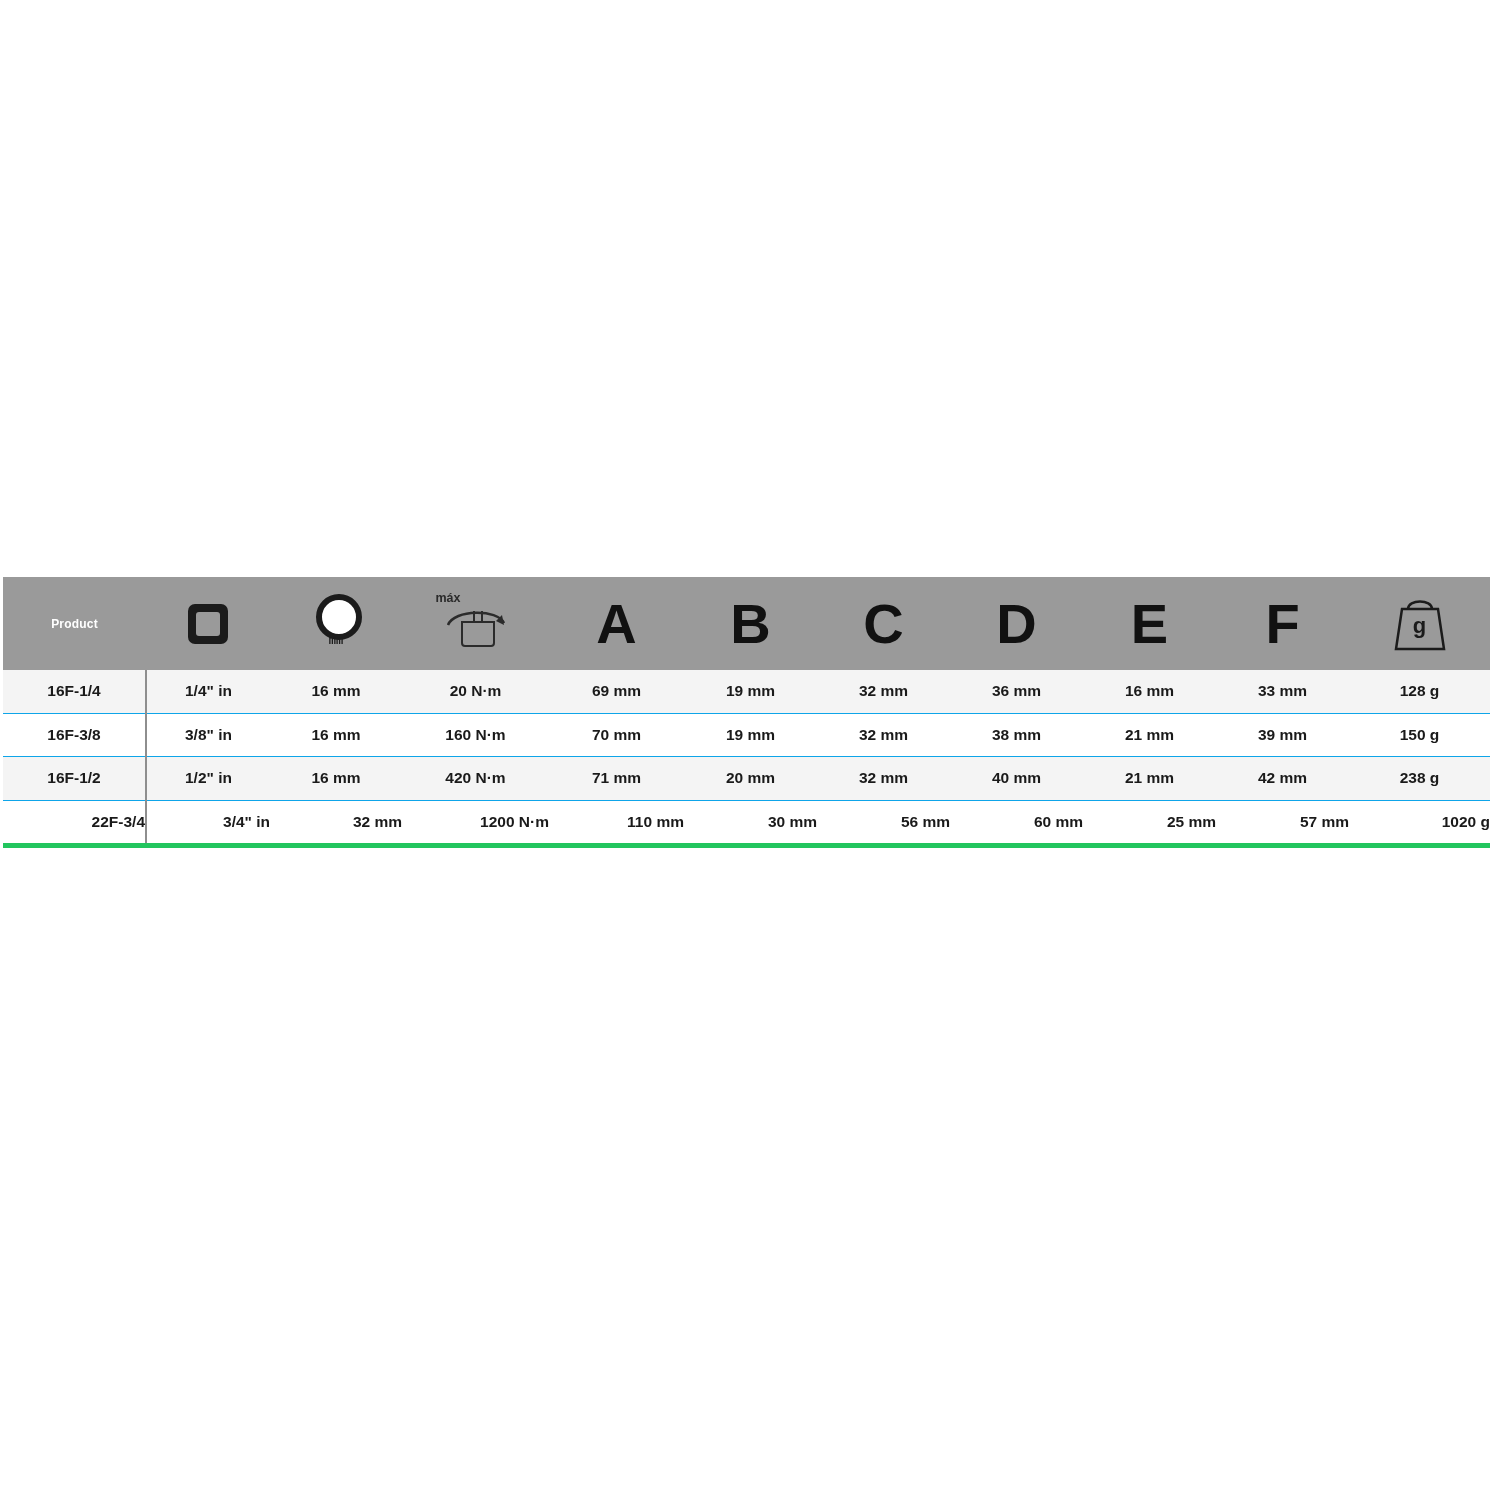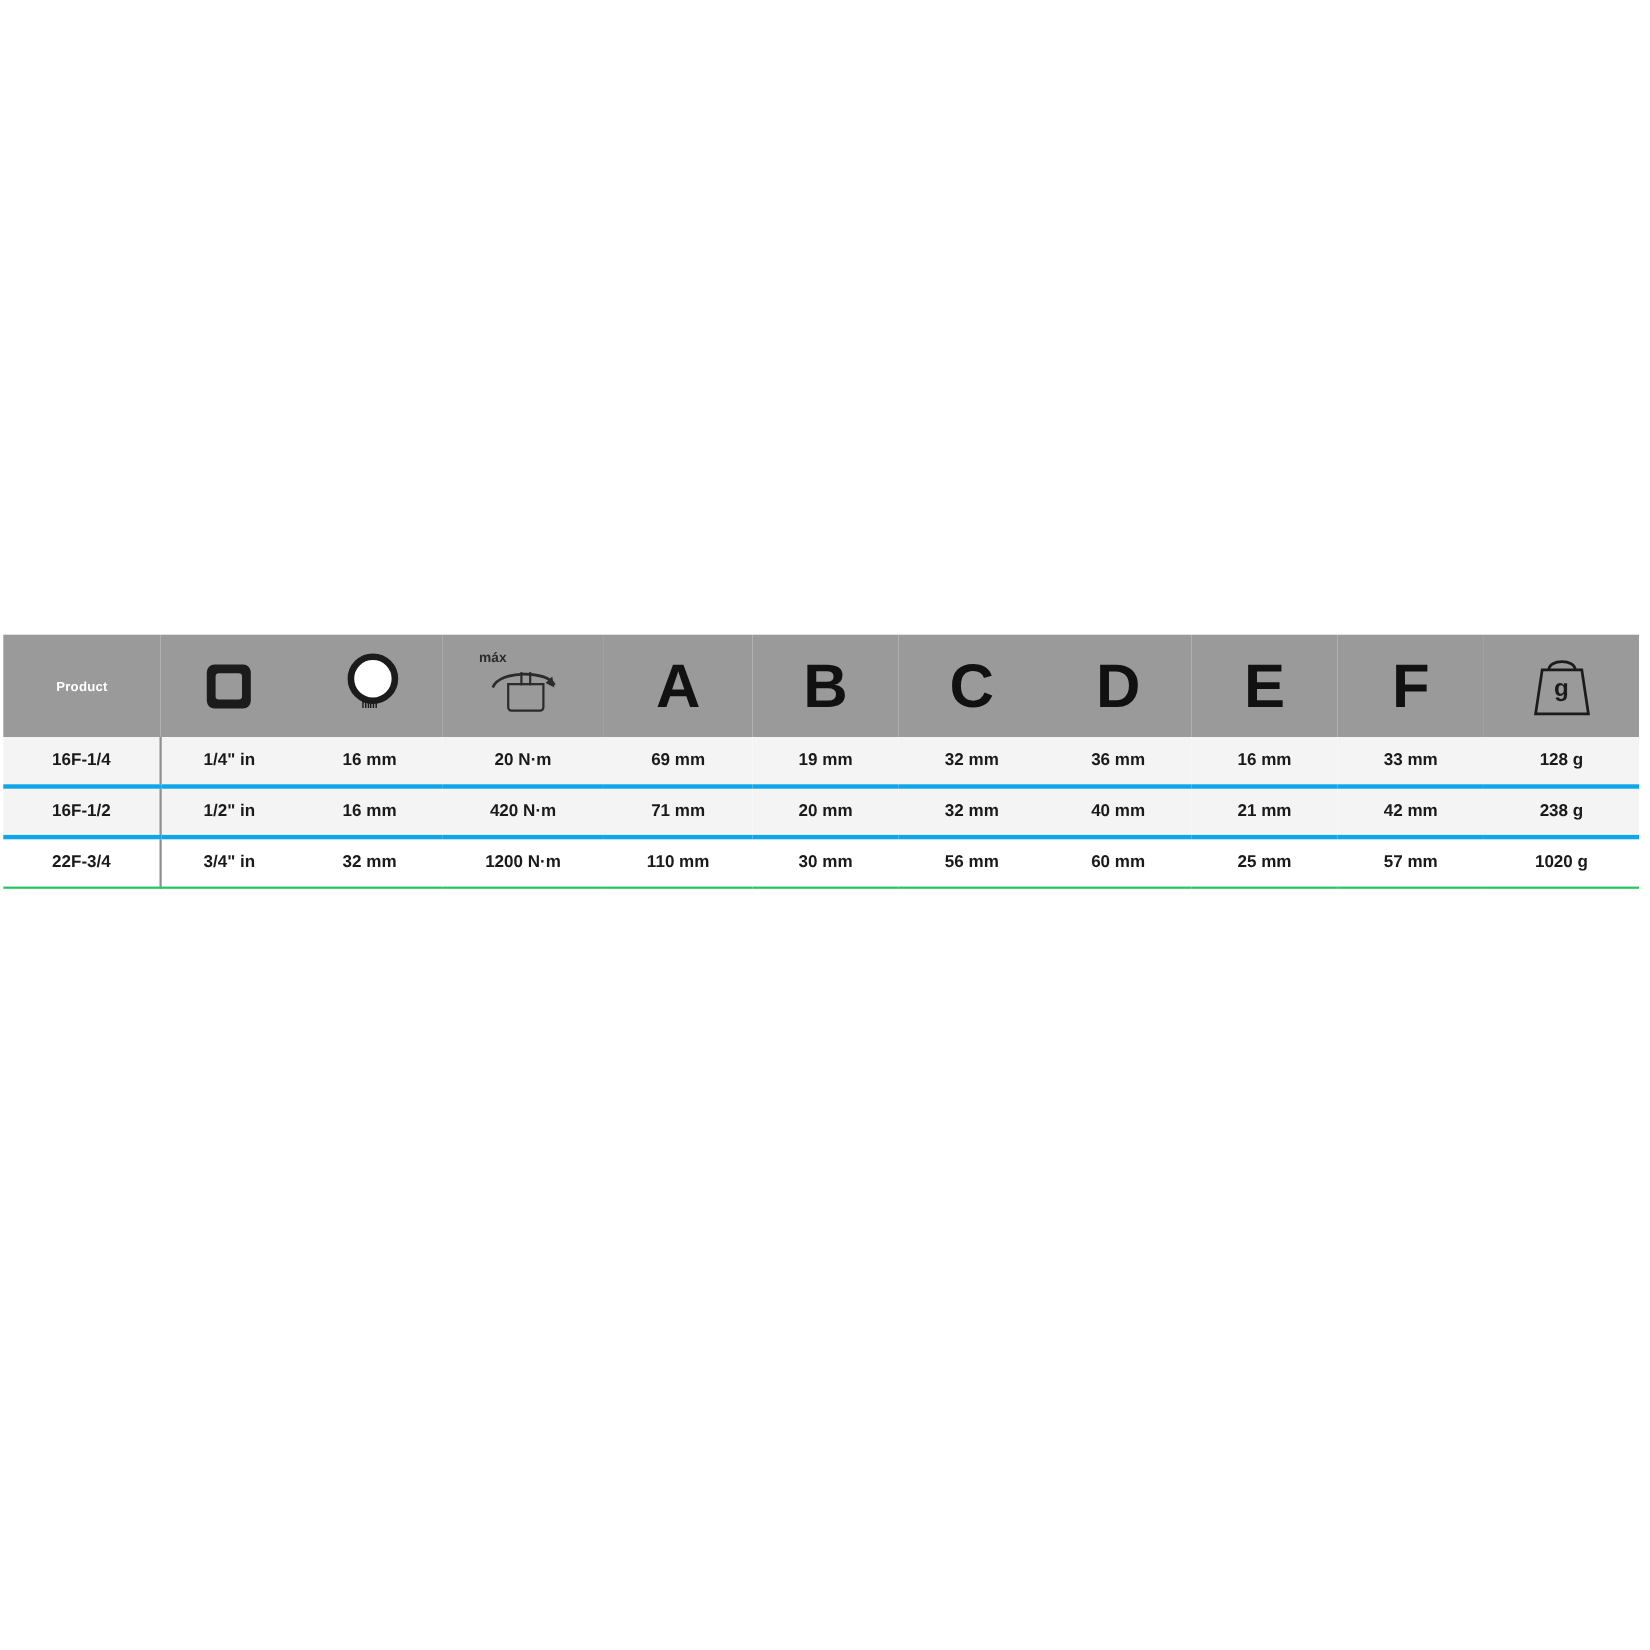--- a/index.html
+++ b/index.html
@@ -50,38 +50,39 @@
   }
   
   table.spec tbody tr {
     height: 42.5px;
   }
   table.spec tbody td {
     text-align: center;
     font-size: 15.5px;
     font-weight: bold;
     color: #1a1a1a;
-    border-bottom: 4px solid #0ea5e9;
+    border-bottom: 1px solid #0ea5e9;
     padding: 0;
     height: 42.5px;
   }
   table.spec tbody tr.odd td {
     background: #f4f4f4;
   }
   table.spec tbody tr.even td {
     background: #ffffff;
   }
   td.product-cell {
     color: #e8611c;
     font-size: 15.5px;
     font-weight: bold;
     border-right: 2px solid #8e8e8e;
   }
   table.spec tbody tr:last-child td {
-    border-bottom: 2px solid #22c55e;
+    border-bottom: 5px solid #22c55e;
+    text-align: right;
   }
   
   .sq-icon {
     width: 54px; height: 44px;
     position: relative;
   }
   .sq-icon .outer {
     position: absolute;
     left: 7px; top: 2px;
     width: 40px; height: 40px;
@@ -233,20 +234,33 @@
         <td>16 mm</td>
         <td>20 N·m</td>
         <td>69 mm</td>
         <td>19 mm</td>
         <td>32 mm</td>
         <td>36 mm</td>
         <td>16 mm</td>
         <td>33 mm</td>
         <td>128 g</td>
       </tr>
+      <tr class="even">
+        <td class="product-cell">16F-3/8</td>
+        <td>3/8" in</td>
+        <td>16 mm</td>
+        <td>160 N·m</td>
+        <td>70 mm</td>
+        <td>19 mm</td>
+        <td>32 mm</td>
+        <td>38 mm</td>
+        <td>21 mm</td>
+        <td>39 mm</td>
+        <td>150 g</td>
+      </tr>
       <tr class="odd">
         <td class="product-cell">16F-1/2</td>
         <td>1/2" in</td>
         <td>16 mm</td>
         <td>420 N·m</td>
         <td>71 mm</td>
         <td>20 mm</td>
         <td>32 mm</td>
         <td>40 mm</td>
         <td>21 mm</td>

